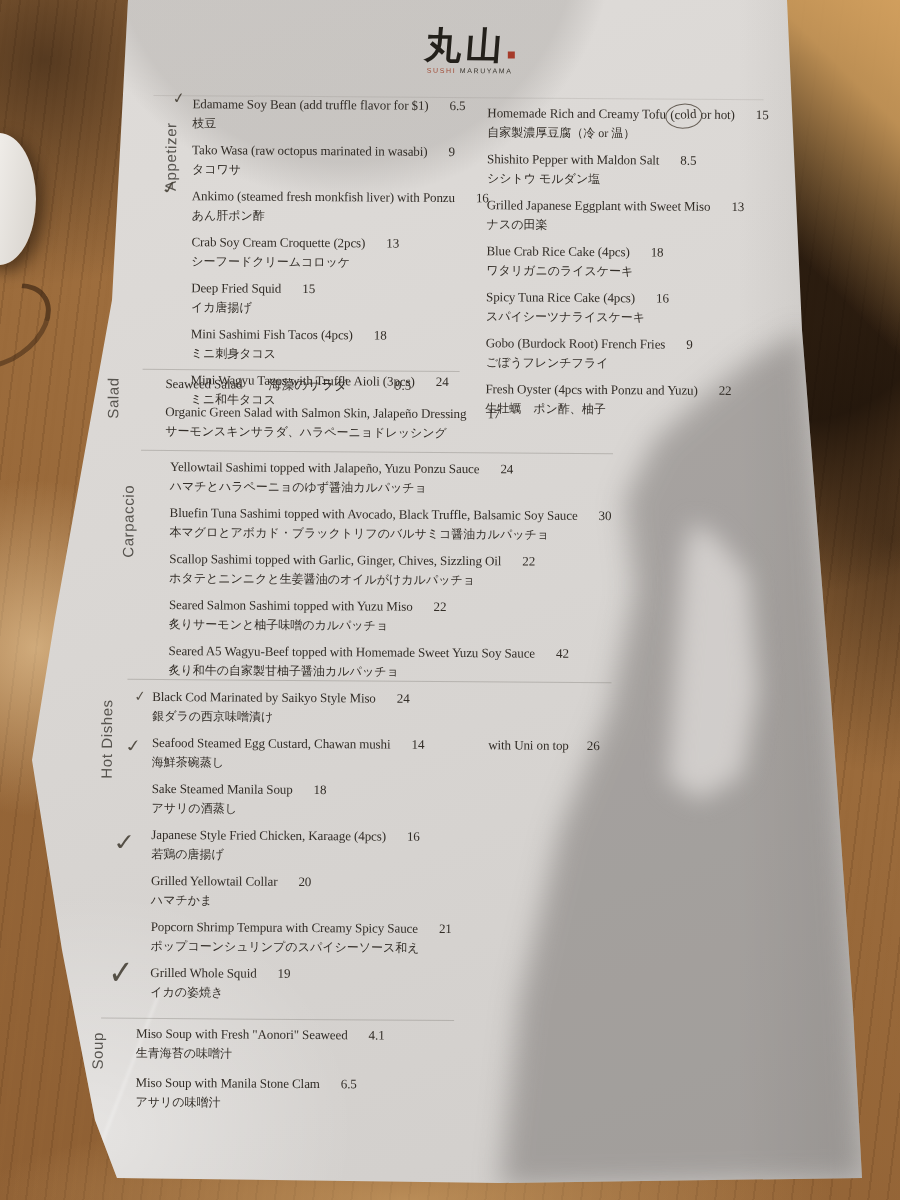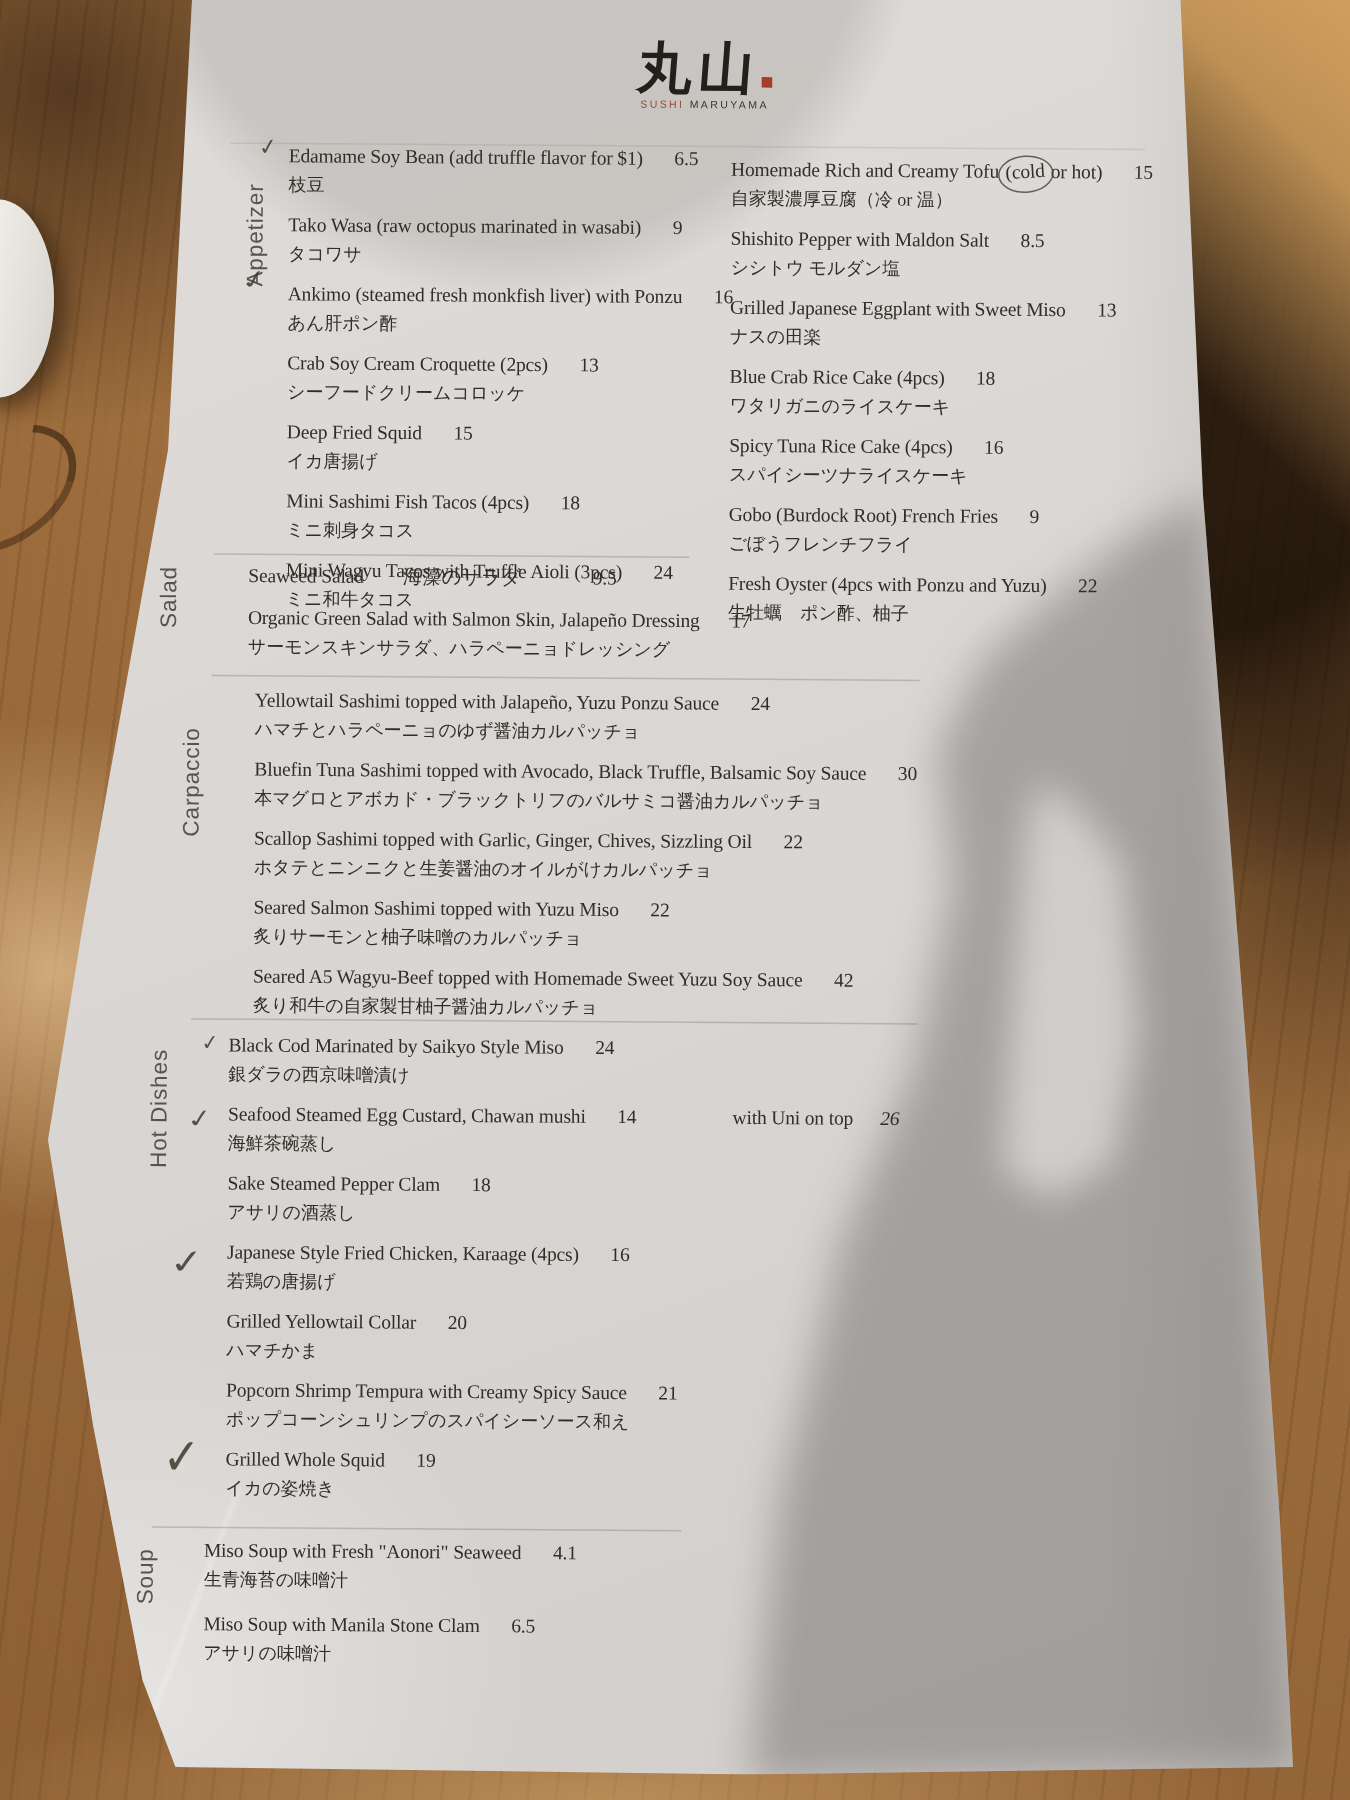--- a/index.html
+++ b/index.html
@@ -60,21 +60,21 @@
     font-size:15px;letter-spacing:.6px;white-space:nowrap;
     transform:rotate(-90deg);transform-origin:0 0;}
   .rule{position:absolute;height:1px;background:rgba(112,108,102,.32);}
 
   .col{position:absolute;}
   .mi{position:relative;margin-bottom:7px;}
   .en{font-size:13px;line-height:20px;white-space:nowrap;letter-spacing:-.1px;}
   .jp{font-size:12px;line-height:19px;white-space:nowrap;}
   .price{margin-left:21px;}
   .xlabel{margin-left:64px;}
-  .xprice{margin-left:18px;font-style:italic;}
+  .xprice{margin-left:18px;}
   .jpinline{margin-left:26px;}
 
   .pencircle{display:inline-block;border:1.5px solid rgba(72,64,54,.8);border-radius:50%;
     padding:0 5px 3px 4px;margin:-3px -5px -5px -4px;transform:rotate(-4deg);}
   .pen{position:absolute;color:rgba(66,60,50,.88);font-family:"DejaVu Sans",sans-serif;}
   .pen.p1{left:-20px;top:-5px;font-size:15px;transform:rotate(-8deg);}
   .pen.p2{left:-28px;top:-7px;font-size:14px;transform:rotate(-22deg) scaleX(1.6);}
   .pen.p3{left:-18px;top:1px;font-size:14px;transform:rotate(-6deg);}
   .pen.p4{left:-25px;top:4px;font-size:15px;transform:rotate(-14deg) scaleX(1.4);}
   .pen.p5{left:-36px;top:5px;font-size:22px;transform:rotate(-6deg) scaleX(1.25);}
@@ -216,21 +216,21 @@
             <span class="pen p3">✓</span>
           <div class="en"><span>Black Cod Marinated by Saikyo Style Miso</span><span class="price">24</span></div>
           <div class="jp">銀ダラの西京味噌漬け</div>
           </div>
         <div class="mi">
             <span class="pen p4">✓</span>
           <div class="en"><span>Seafood Steamed Egg Custard, Chawan mushi</span><span class="price">14</span><span class="xlabel">with Uni on top</span><span class="xprice">26</span></div>
           <div class="jp">海鮮茶碗蒸し</div>
           </div>
         <div class="mi">
-          <div class="en"><span>Sake Steamed Pepper Clam</span><span class="price">18</span></div>
+          <div class="en"><span>Sake Steamed Manila Soup</span><span class="price">18</span></div>
           <div class="jp">アサリの酒蒸し</div>
           </div>
         <div class="mi">
             <span class="pen p5">✓</span>
           <div class="en"><span>Japanese Style Fried Chicken, Karaage (4pcs)</span><span class="price">16</span></div>
           <div class="jp">若鶏の唐揚げ</div>
           </div>
         <div class="mi">
           <div class="en"><span>Grilled Yellowtail Collar</span><span class="price">20</span></div>
           <div class="jp">ハマチかま</div>

